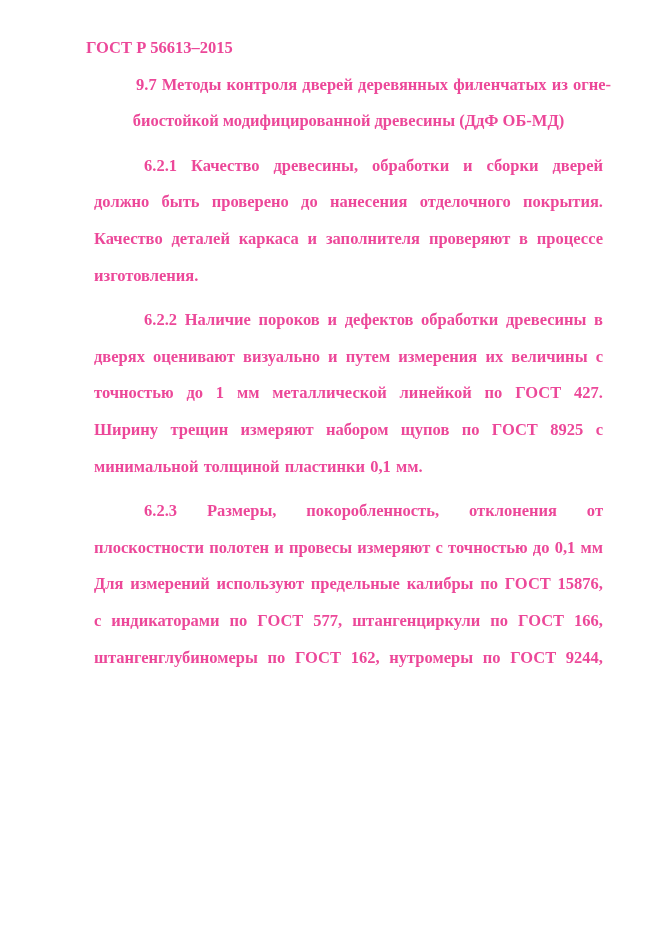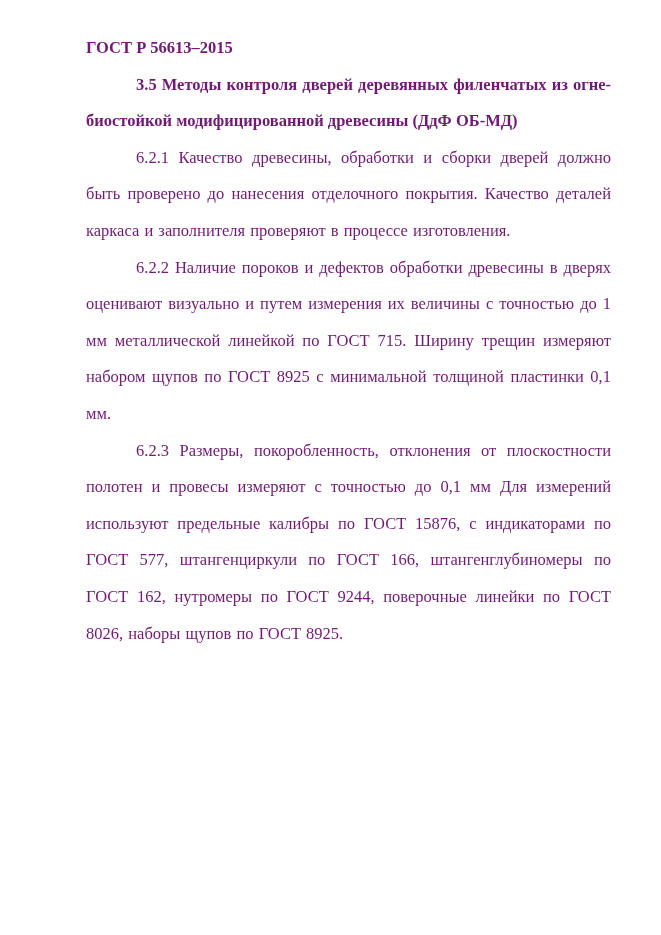--- a/index.html
+++ b/index.html
@@ -10,65 +10,66 @@
   .page {
     position: relative;
     width: 661px;
     height: 671px;
     box-sizing: border-box;
     background: #ffffff;
     padding: 30px 50px 0 86px;
     font-family: "Liberation Serif", "DejaVu Serif", serif;
     font-size: 16.5px;
     line-height: 36.6px;
-    color: #701a75;
+    color: #ec4899;
   }
   .doc-header {
     font-weight: bold;
     text-align: left;
     white-space: nowrap;
   }
   .heading-line {
     font-weight: bold;
-    text-align: left;
+    text-align: center;
   }
   .heading-line.first {
     text-align: justify;
     text-align-last: justify;
     text-indent: 50px;
   }
   p.body-para {
-    margin: 0;
+    margin: 8px;
     text-align: justify;
     text-indent: 50px;
     word-spacing: 1px;
+    font-weight: bold;
   }
   .page-number {
     position: absolute;
     left: 90px;
     top: 858px;
     font-size: 19px;
     line-height: 18px;
   }
 </style>
 </head>
 <body>
 
 <div class="page">
 
   <div class="doc-header">ГОСТ Р 56613–2015</div>
 
   <div>
-    <div class="heading-line first">3.5 Методы контроля дверей деревянных филенчатых из огне-</div>
+    <div class="heading-line first">9.7 Методы контроля дверей деревянных филенчатых из огне-</div>
     <div class="heading-line">биостойкой модифицированной древесины (ДдФ ОБ-МД)</div>
   </div>
 
   <p class="body-para">6.2.1 Качество древесины, обработки и сборки дверей должно быть проверено до нанесения отделочного покрытия. Качество деталей каркаса и заполнителя проверяют в процессе изготовления.</p>
 
 
-  <p class="body-para">6.2.2 Наличие пороков и дефектов обработки древесины в дверях оценивают визуально и путем измерения их величины с точностью до 1 мм металлической линейкой по ГОСТ 715. Ширину трещин измеряют набором щупов по ГОСТ 8925 с минимальной толщиной пластинки 0,1 мм.</p>
+  <p class="body-para">6.2.2 Наличие пороков и дефектов обработки древесины в дверях оценивают визуально и путем измерения их величины с точностью до 1 мм металлической линейкой по ГОСТ 427. Ширину трещин измеряют набором щупов по ГОСТ 8925 с минимальной толщиной пластинки 0,1 мм.</p>
 
   <p class="body-para">6.2.3 Размеры, покоробленность, отклонения от плоскостности полотен и провесы измеряют с точностью до 0,1 мм Для измерений используют предельные калибры по ГОСТ 15876, с индикаторами по ГОСТ 577, штангенциркули по ГОСТ 166, штангенглубиномеры по ГОСТ 162, нутромеры по ГОСТ 9244, поверочные линейки по ГОСТ 8026, наборы щупов по ГОСТ 8925.</p>
 
 
   <div class="page-number">22</div>
 
 </div>
 
 </body></html>

